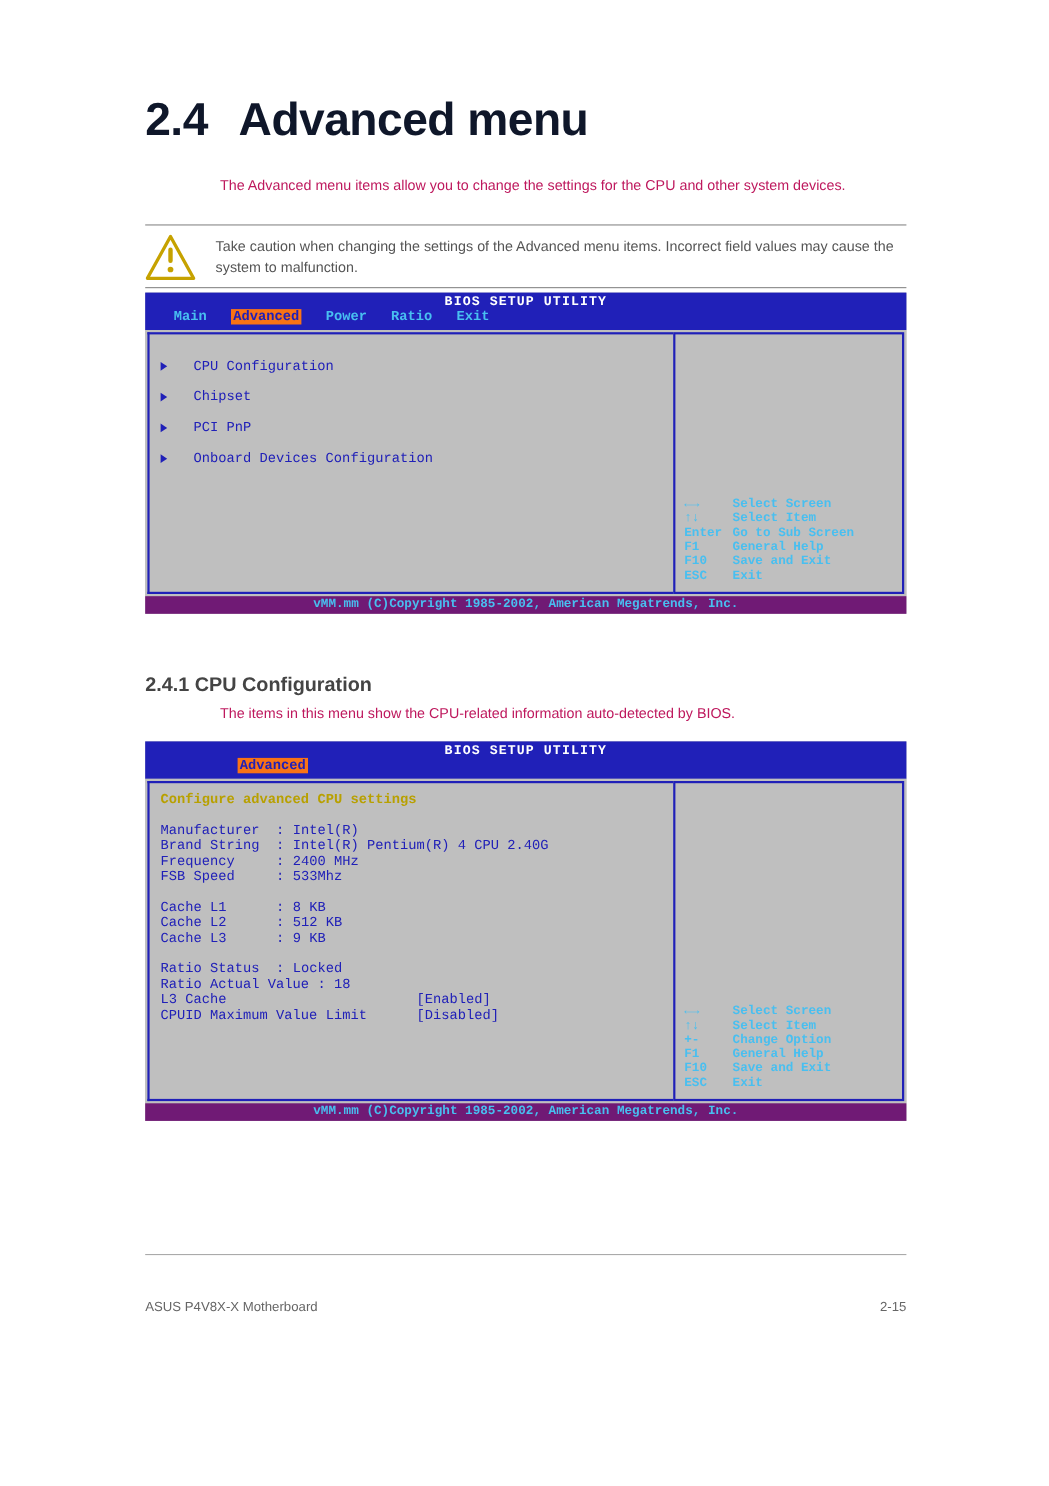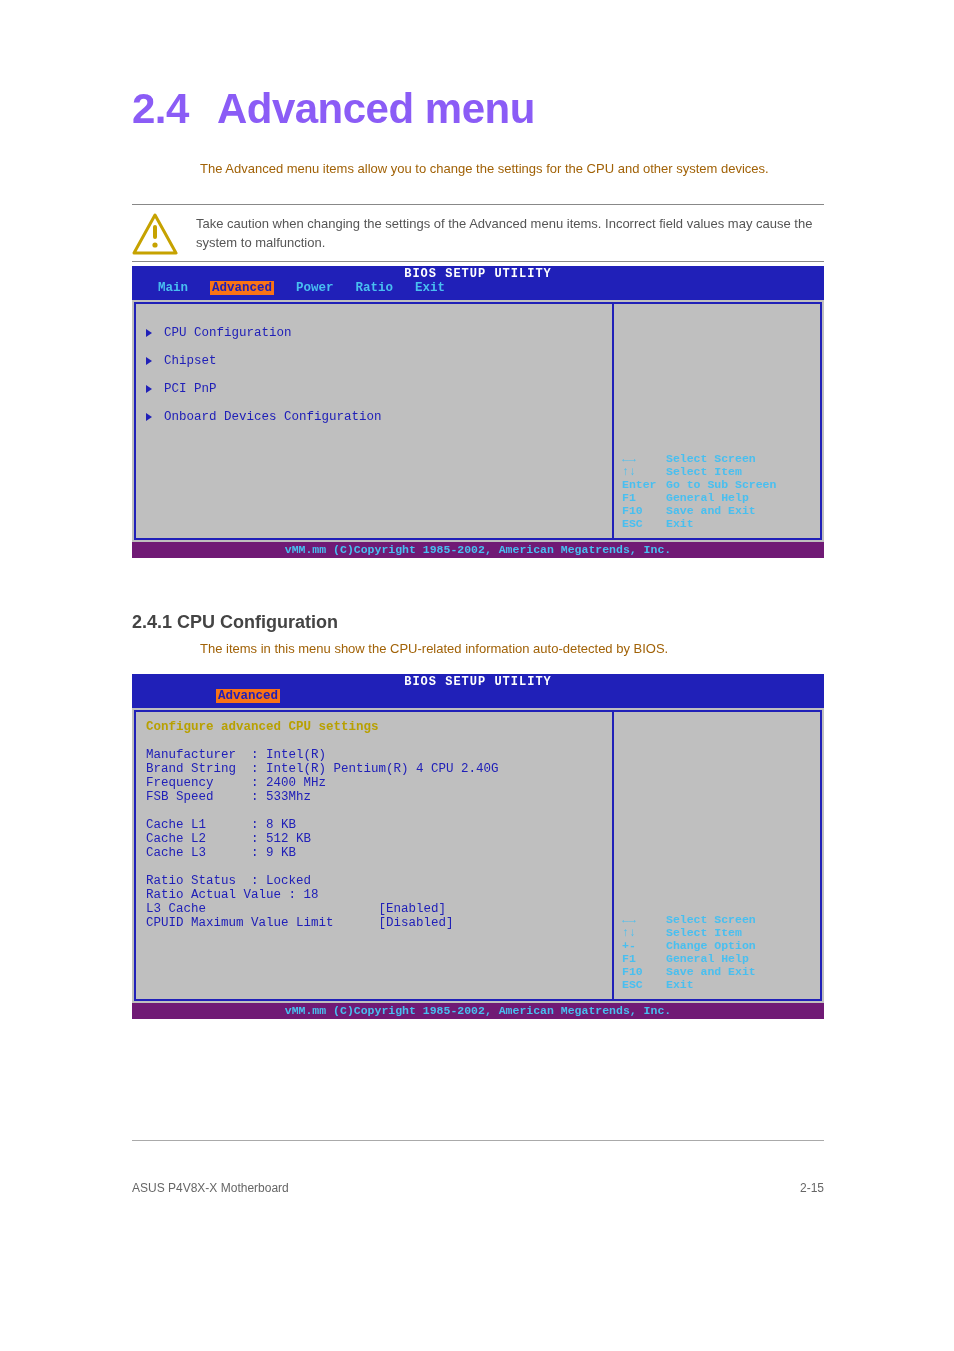--- a/index.html
+++ b/index.html
@@ -10,32 +10,32 @@
     font-family: Arial, Helvetica, sans-serif;
     color: #333;
     position: relative;
   }
   .page-title {
     position: absolute;
     top: 85px;
     left: 132px;
     font-size: 42px;
     font-weight: 900;
-    color: #8b5cf6;
+    color: #0f172a;
     font-family: "Arial Black", Arial, sans-serif;
     letter-spacing: -0.5px;
   }
   .page-title .num { margin-right: 28px; }
   .body-text {
     position: absolute;
     left: 200px;
     width: 620px;
     font-size: 13px;
     line-height: 1.45;
-    color: #a16207;
+    color: #be185d;
   }
   .body-text.p1 { top: 160px; }
   .caution-block {
     position: absolute;
     top: 198px;
     left: 132px;
     width: 692px;
   }
   .caution-block .hr { border: none; border-top: 1px solid #888; margin: 6px 0; }
   .caution-row { display: flex; align-items: center; padding: 2px 0 0 0; }
@@ -131,21 +131,21 @@
   .bios-footer {
     background: #701a75;
     color: #48bff0;
     text-align: center;
     font-size: 11.5px;
     height: 16px;
     line-height: 16px;
     font-weight: bold;
   }
 
-  .submenu-row { display: flex; align-items: center; gap: 12px; }
+  .submenu-row { display: flex; align-items: center; gap: 24px; }
   .tri {
     width: 0; height: 0;
     border-top: 4px solid transparent;
     border-bottom: 4px solid transparent;
     border-left: 6px solid #2020b8;
     display: inline-block;
   }
   .yellow { color: #b8a000; font-weight: bold; }
   .sect-title {
     position: absolute;

